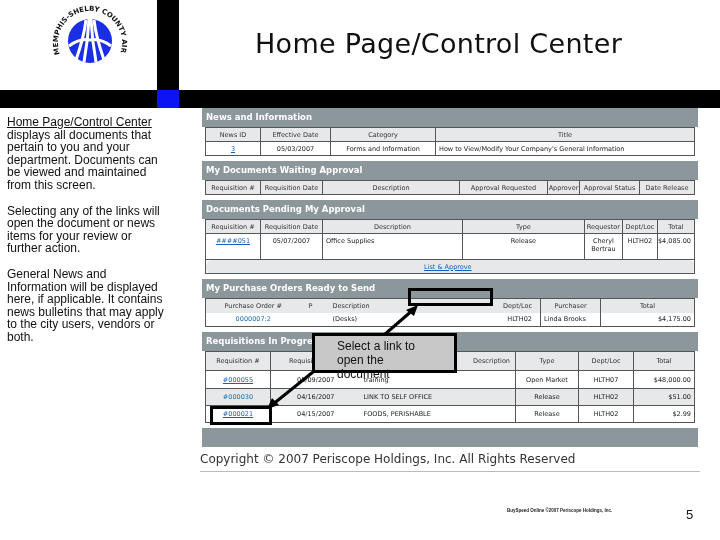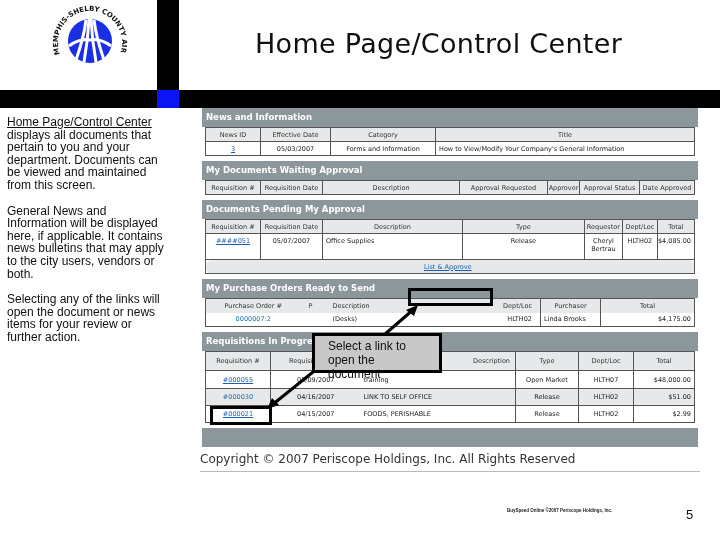--- a/index.html
+++ b/index.html
@@ -27,21 +27,21 @@
   .lnk { color: #1a5fb4; text-decoration: underline; }
   .lnk2 { color: #1a6fb4; }
   tr.alt td { background: #e6e8e9; }
   .footer-row td { background: #e6e8e9; height: 16px; border-radius: 6px; }
 
   .copyright { text-align: left; font-size: 12px; color: #333; padding: 5px 0; border-bottom: 1px solid #bbb; }
   .footerbar { background: #8c979b; height: 19px; margin: 0 2px; margin-top: 4px; }
 
   .callout-link-box { position: absolute; left: 408px; top: 288px; width: 85px; height: 18px; border: 3px solid #000; }
   .callout-req-box { position: absolute; left: 210px; top: 406px; width: 62px; height: 19px; border: 3px solid #000; }
-  .callout-text { position: absolute; left: 312px; top: 333px; width: 130px; height: 40px; background: #c8c8c8; border: 3px solid #000; font-size: 12px; line-height: 14px; padding: 3px 13px; color: #111; }
+  .callout-text { position: absolute; left: 312px; top: 333px; width: 145px; height: 40px; background: #c8c8c8; border: 3px solid #000; font-size: 12px; line-height: 14px; padding: 3px 22px; color: #111; }
 
   .bottom-small { position: absolute; left: 507px; top: 508px; font-size: 4.5px; color: #222; font-weight: bold; }
   .page-num { position: absolute; left: 686px; top: 507px; font-size: 13px; color: #111; }
 </style>
 </head>
 <body>
 
 <div class="vbar"></div>
 <div class="hbar"></div>
 <div class="bsq"></div>
@@ -61,22 +61,22 @@
   </svg>
 </div>
 
 <div class="slide-title">Home Page/Control Center</div>
 
 <div class="left-notes">
   <p>
     <span class="ul">Home Page/Control Center</span><br>
     <span>displays all documents that pertain to you and your department. Documents can be viewed and maintained from this screen.</span>
   </p>
+  <p>Selecting any of the links will open the document or news items for your review or further action.</p>
   <p>General News and Information will be displayed here, if applicable.  It contains news bulletins that may apply to the city users, vendors or both.</p>
-  <p>Selecting any of the links will open the document or news items for your review or further action.</p>
 </div>
 
 <div class="app">
 
   <div class="sec-head">News and Information</div>
   <table class="grid" style="width:490px">
     <tbody>
         <tr>
       <th style="width:55px">News ID</th>
       <th style="width:70px">Effective Date</th>
@@ -95,21 +95,21 @@
   <div class="sec-head">My Documents Waiting Approval</div>
   <table class="grid" style="width:490px">
     <tbody>
         <tr>
       <th style="width:55px">Requisition #</th>
       <th style="width:62px">Requisition Date</th>
       <th style="width:137px">Description</th>
       <th style="width:88px">Approval Requested</th>
       <th style="width:32px">Approver</th>
       <th style="width:60px">Approval Status</th>
-      <th>Date Approved</th>
+      <th>Date Release</th>
     </tr>
   </tbody>
     </table>
 
   <div class="sec-head">Documents Pending My Approval</div>
   <table class="grid" style="width:490px">
     <tbody>
         <tr>
       <th style="width:55px">Requisition #</th>
       <th style="width:62px">Requisition Date</th>

